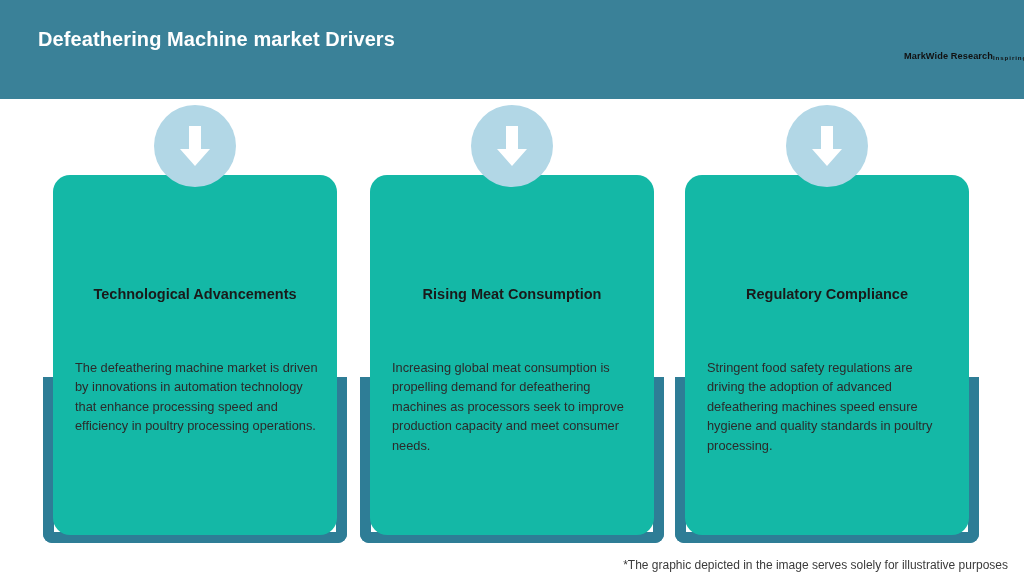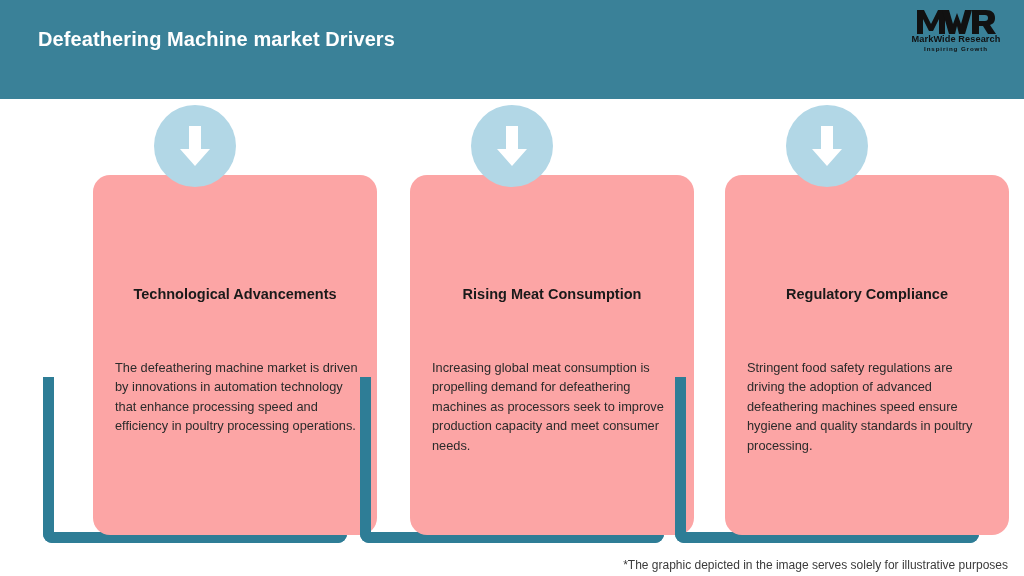--- a/index.html
+++ b/index.html
@@ -18,21 +18,21 @@
     background:#3A8198;
   }
   .header-title{
     position:absolute; left:38px; top:28px;
     font-size:20px; font-weight:bold; color:#FFFFFF;
     letter-spacing:0.1px; white-space:nowrap;
   }
   .logo-wrap{
     position:absolute; right:12px; top:6px;
     width:104px; height:56px;
-    display:flex; flex-direction:column; align-items:center; justify-content:flex-start;
+    display:flex; flex-direction:row; align-items:flex-end; justify-content:flex-start;
   }
   .logo-mark{ display:block; }
   .logo-name{
     font-size:9.2px; font-weight:bold; color:#111111;
     letter-spacing:0.1px; line-height:1.05; margin-top:-1px; white-space:nowrap;
   }
   .logo-tag{
     font-size:6.2px; font-weight:bold; color:#111111;
     letter-spacing:0.9px; line-height:1.1; margin-top:1px; white-space:nowrap;
   }
@@ -51,23 +51,22 @@
     border-left:11px solid #2E7D96;
     border-right:11px solid #2E7D96;
     border-bottom:11px solid #2E7D96;
     border-bottom-left-radius:9px;
     border-bottom-right-radius:9px;
   }
 
   .card{
     position:absolute; left:10px; top:76px;
     width:284px; height:360px;
-    background:#fca5a5;
+    background:#14b8a6;
     border-radius:17px;
-    margin-left:40px;
   }
 
   .icon-circle{
     position:absolute; left:50%; top:6px;
     transform:translateX(-50%);
     width:82px; height:82px; border-radius:50%;
     background:#B2D7E6;
     display:flex; align-items:center; justify-content:center;
   }
   .arrow-svg{ display:block; }

